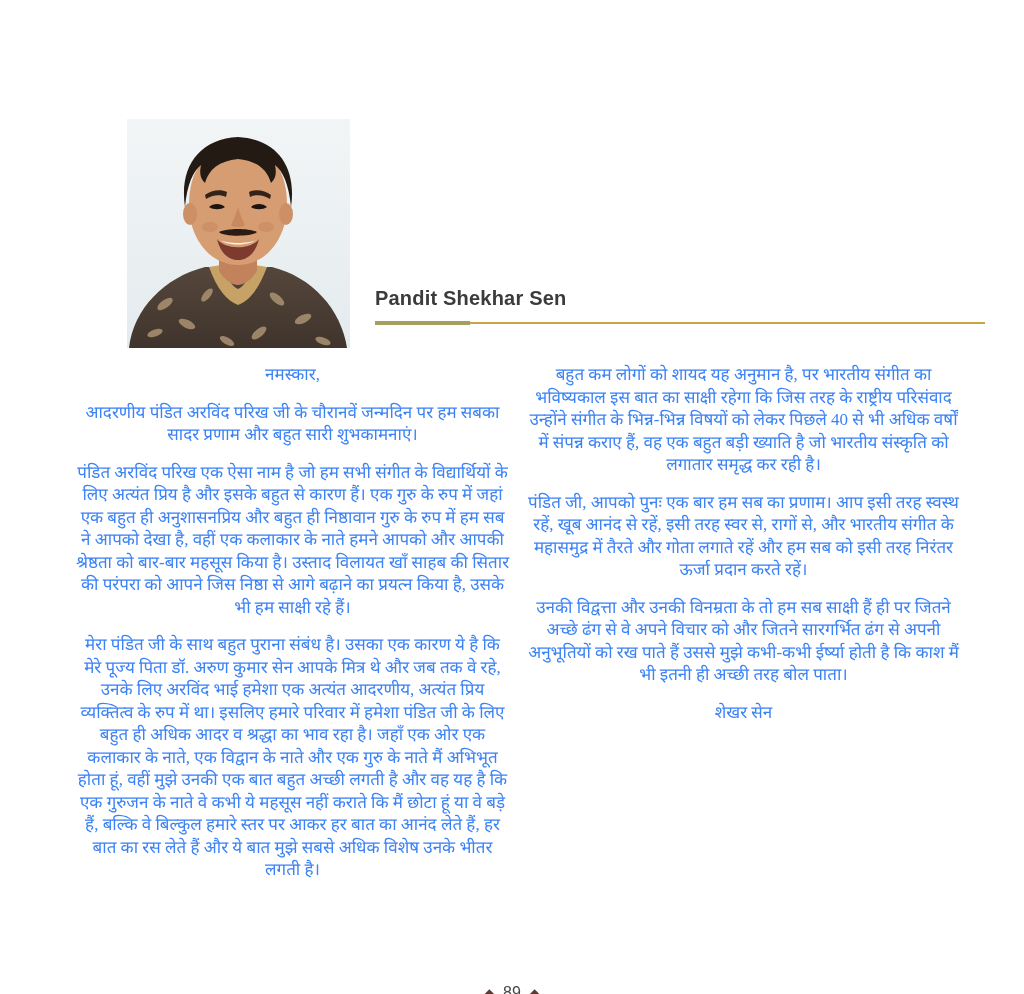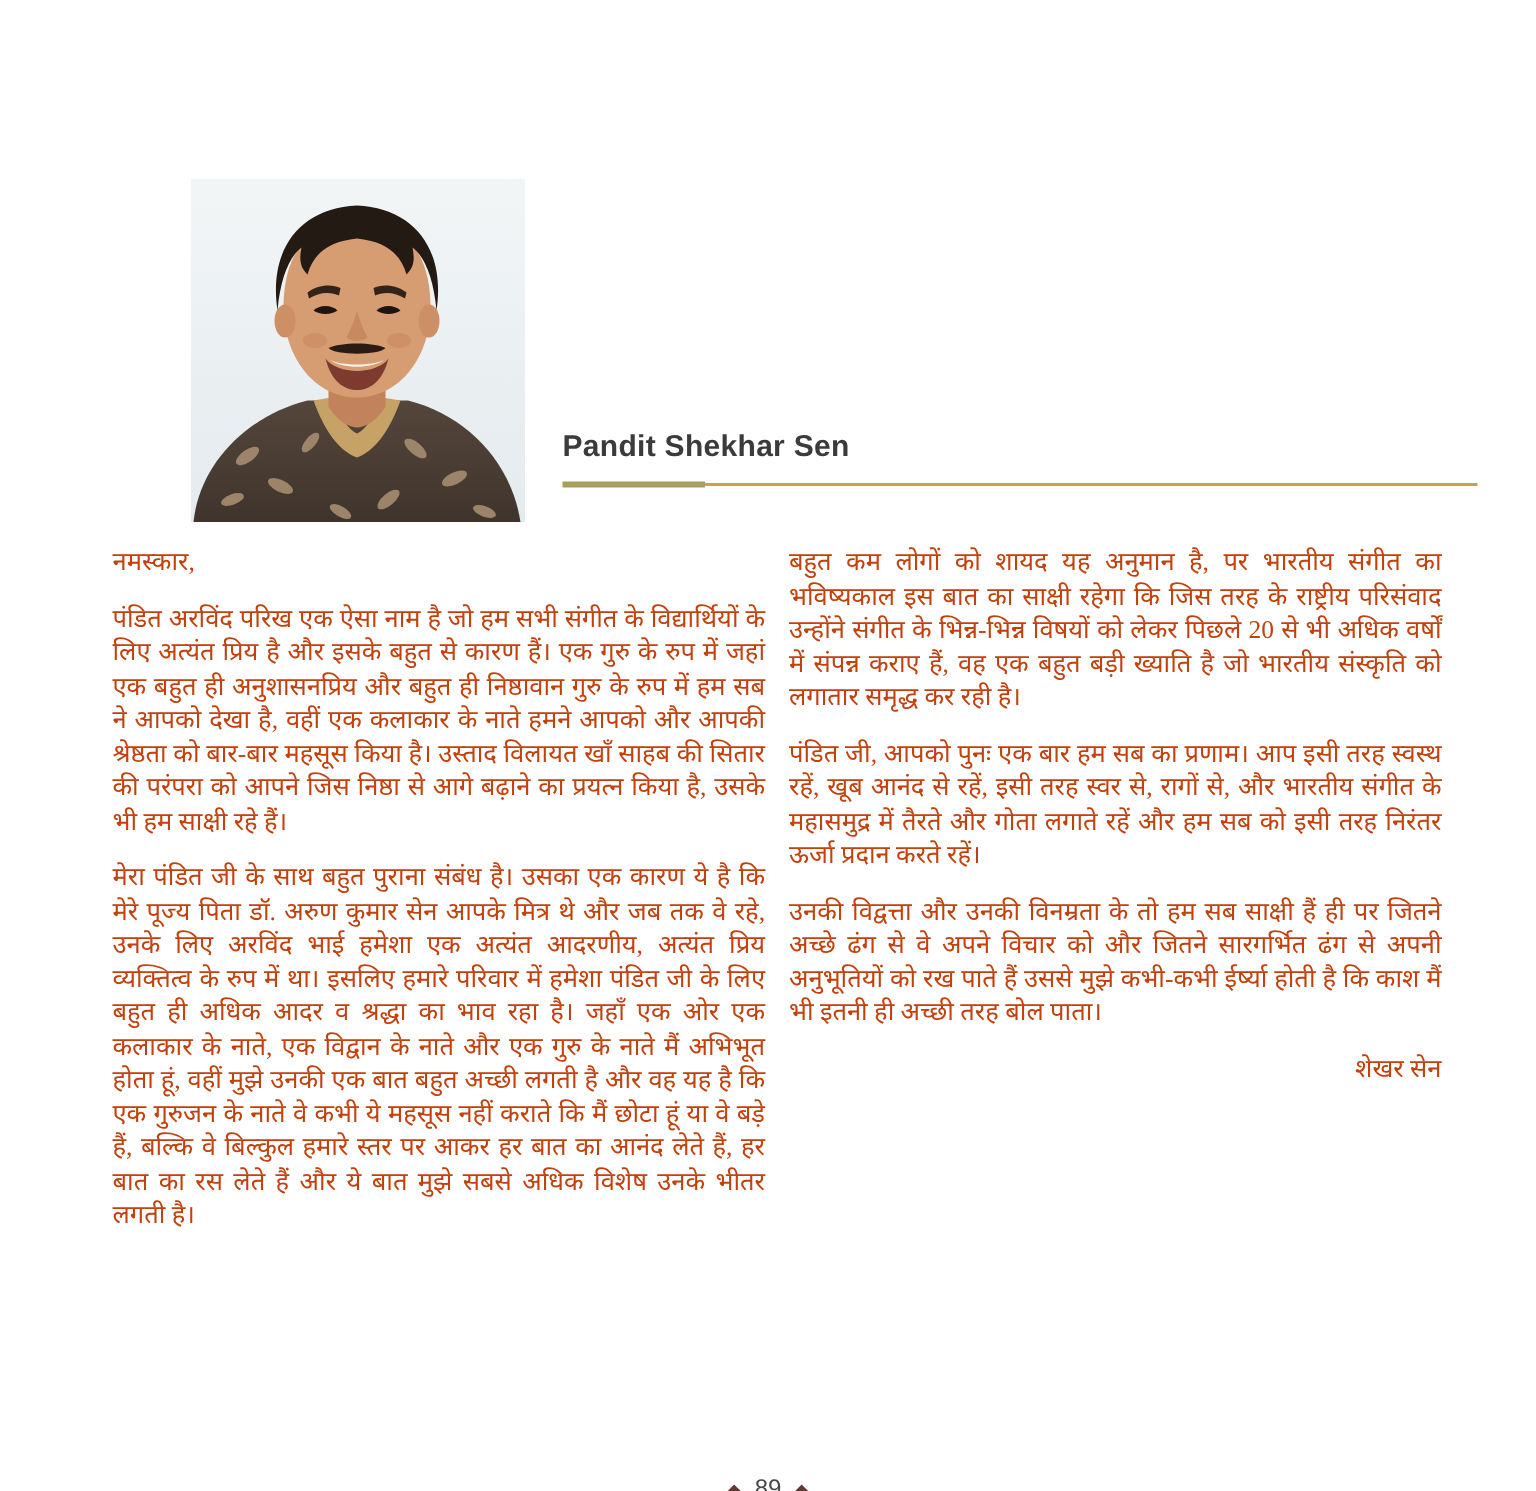--- a/index.html
+++ b/index.html
@@ -57,27 +57,28 @@
   .columns {
     position: absolute;
     left: 75px;
     top: 320px;
     width: 887px;
     display: flex;
     gap: 16px;
   }
   .col {
     width: 435px;
-    color: #c2410c;
+    color: #3b82f6;
     font-size: 17px;
     line-height: 22.5px;
     text-align: justify;
   }
   .col p {
     margin: 0 0 15px 0;
+    text-align: center;
   }
   .signature {
     text-align: right;
     margin-top: 6px;
   }
   .footer {
     position: absolute;
     left: 0;
     top: 941px;
     width: 100%;
@@ -163,25 +164,26 @@
 
   <div class="page-title">Pandit Shekhar Sen</div>
   <div class="title-rule">
     <div class="seg-left"></div>
     <div class="seg-right"></div>
   </div>
 
   <div class="columns">
     <div class="col">
       <p>नमस्कार,</p>
+      <p>आदरणीय पंडित अरविंद परिख जी के चौरानवें जन्मदिन पर हम सबका सादर प्रणाम और बहुत सारी शुभकामनाएं।</p>
       <p>पंडित अरविंद परिख एक ऐसा नाम है जो हम सभी संगीत के विद्यार्थियों के लिए अत्यंत प्रिय है और इसके बहुत से कारण हैं। एक गुरु के रुप में जहां एक बहुत ही अनुशासनप्रिय और बहुत ही निष्ठावान गुरु के रुप में हम सब ने आपको देखा है, वहीं एक कलाकार के नाते हमने आपको और आपकी श्रेष्ठता को बार-बार महसूस किया है। उस्ताद विलायत खाँ साहब की सितार की परंपरा को आपने जिस निष्ठा से आगे बढ़ाने का प्रयत्न किया है, उसके भी हम साक्षी रहे हैं।</p>
       <p>मेरा पंडित जी के साथ बहुत पुराना संबंध है। उसका एक कारण ये है कि मेरे पूज्य पिता डॉ. अरुण कुमार सेन आपके मित्र थे और जब तक वे रहे, उनके लिए अरविंद भाई हमेशा एक अत्यंत आदरणीय, अत्यंत प्रिय व्यक्तित्व के रुप में था। इसलिए हमारे परिवार में हमेशा पंडित जी के लिए बहुत ही अधिक आदर व श्रद्धा का भाव रहा है। जहाँ एक ओर एक कलाकार के नाते, एक विद्वान के नाते और एक गुरु के नाते मैं अभिभूत होता हूं, वहीं मुझे उनकी एक बात बहुत अच्छी लगती है और वह यह है कि एक गुरुजन के नाते वे कभी ये महसूस नहीं कराते कि मैं छोटा हूं या वे बड़े हैं, बल्कि वे बिल्कुल हमारे स्तर पर आकर हर बात का आनंद लेते हैं, हर बात का रस लेते हैं और ये बात मुझे सबसे अधिक विशेष उनके भीतर लगती है।</p>
     </div>
     <div class="col">
-      <p>बहुत कम लोगों को शायद यह अनुमान है, पर भारतीय संगीत का भविष्यकाल इस बात का साक्षी रहेगा कि जिस तरह के राष्ट्रीय परिसंवाद उन्होंने संगीत के भिन्न-भिन्न विषयों को लेकर पिछले 20 से भी अधिक वर्षों में संपन्न कराए हैं, वह एक बहुत बड़ी ख्याति है जो भारतीय संस्कृति को लगातार समृद्ध कर रही है।</p>
+      <p>बहुत कम लोगों को शायद यह अनुमान है, पर भारतीय संगीत का भविष्यकाल इस बात का साक्षी रहेगा कि जिस तरह के राष्ट्रीय परिसंवाद उन्होंने संगीत के भिन्न-भिन्न विषयों को लेकर पिछले 40 से भी अधिक वर्षों में संपन्न कराए हैं, वह एक बहुत बड़ी ख्याति है जो भारतीय संस्कृति को लगातार समृद्ध कर रही है।</p>
       <p>पंडित जी, आपको पुनः एक बार हम सब का प्रणाम। आप इसी तरह स्वस्थ रहें, खूब आनंद से रहें, इसी तरह स्वर से, रागों से, और भारतीय संगीत के महासमुद्र में तैरते और गोता लगाते रहें और हम सब को इसी तरह निरंतर ऊर्जा प्रदान करते रहें।</p>
       <p>उनकी विद्वत्ता और उनकी विनम्रता के तो हम सब साक्षी हैं ही पर जितने अच्छे ढंग से वे अपने विचार को और जितने सारगर्भित ढंग से अपनी अनुभूतियों को रख पाते हैं उससे मुझे कभी-कभी ईर्ष्या होती है कि काश मैं भी इतनी ही अच्छी तरह बोल पाता।</p>
       <p class="signature">शेखर सेन</p>
     </div>
   </div>
 
   <div class="footer">
     <span class="diamond">◆</span>
     <span class="page-number">89</span>
     <span class="diamond">◆</span>

